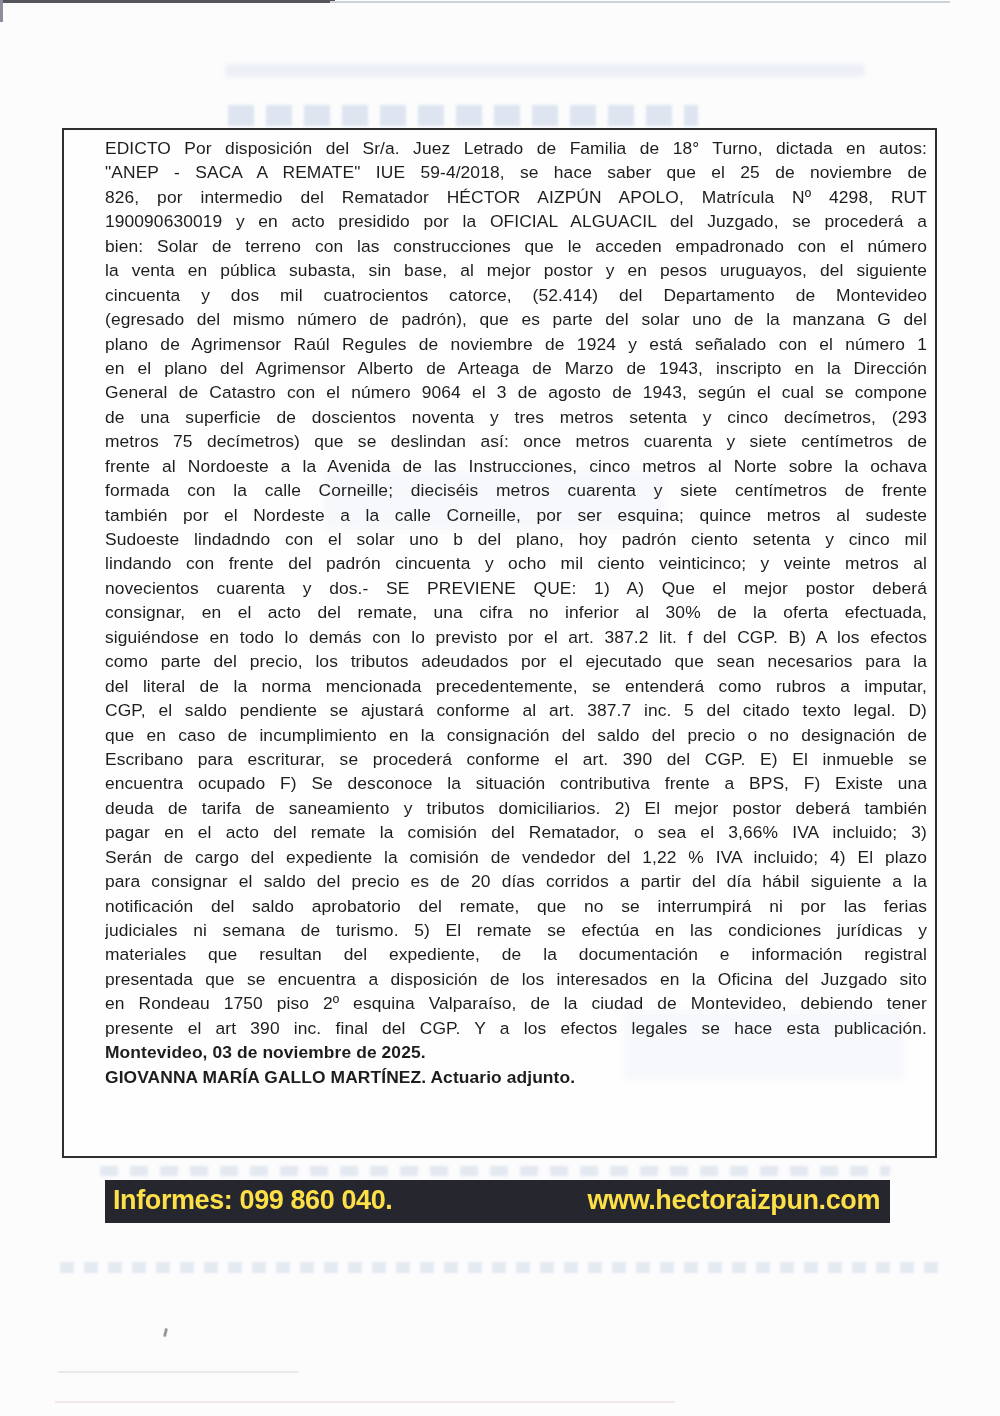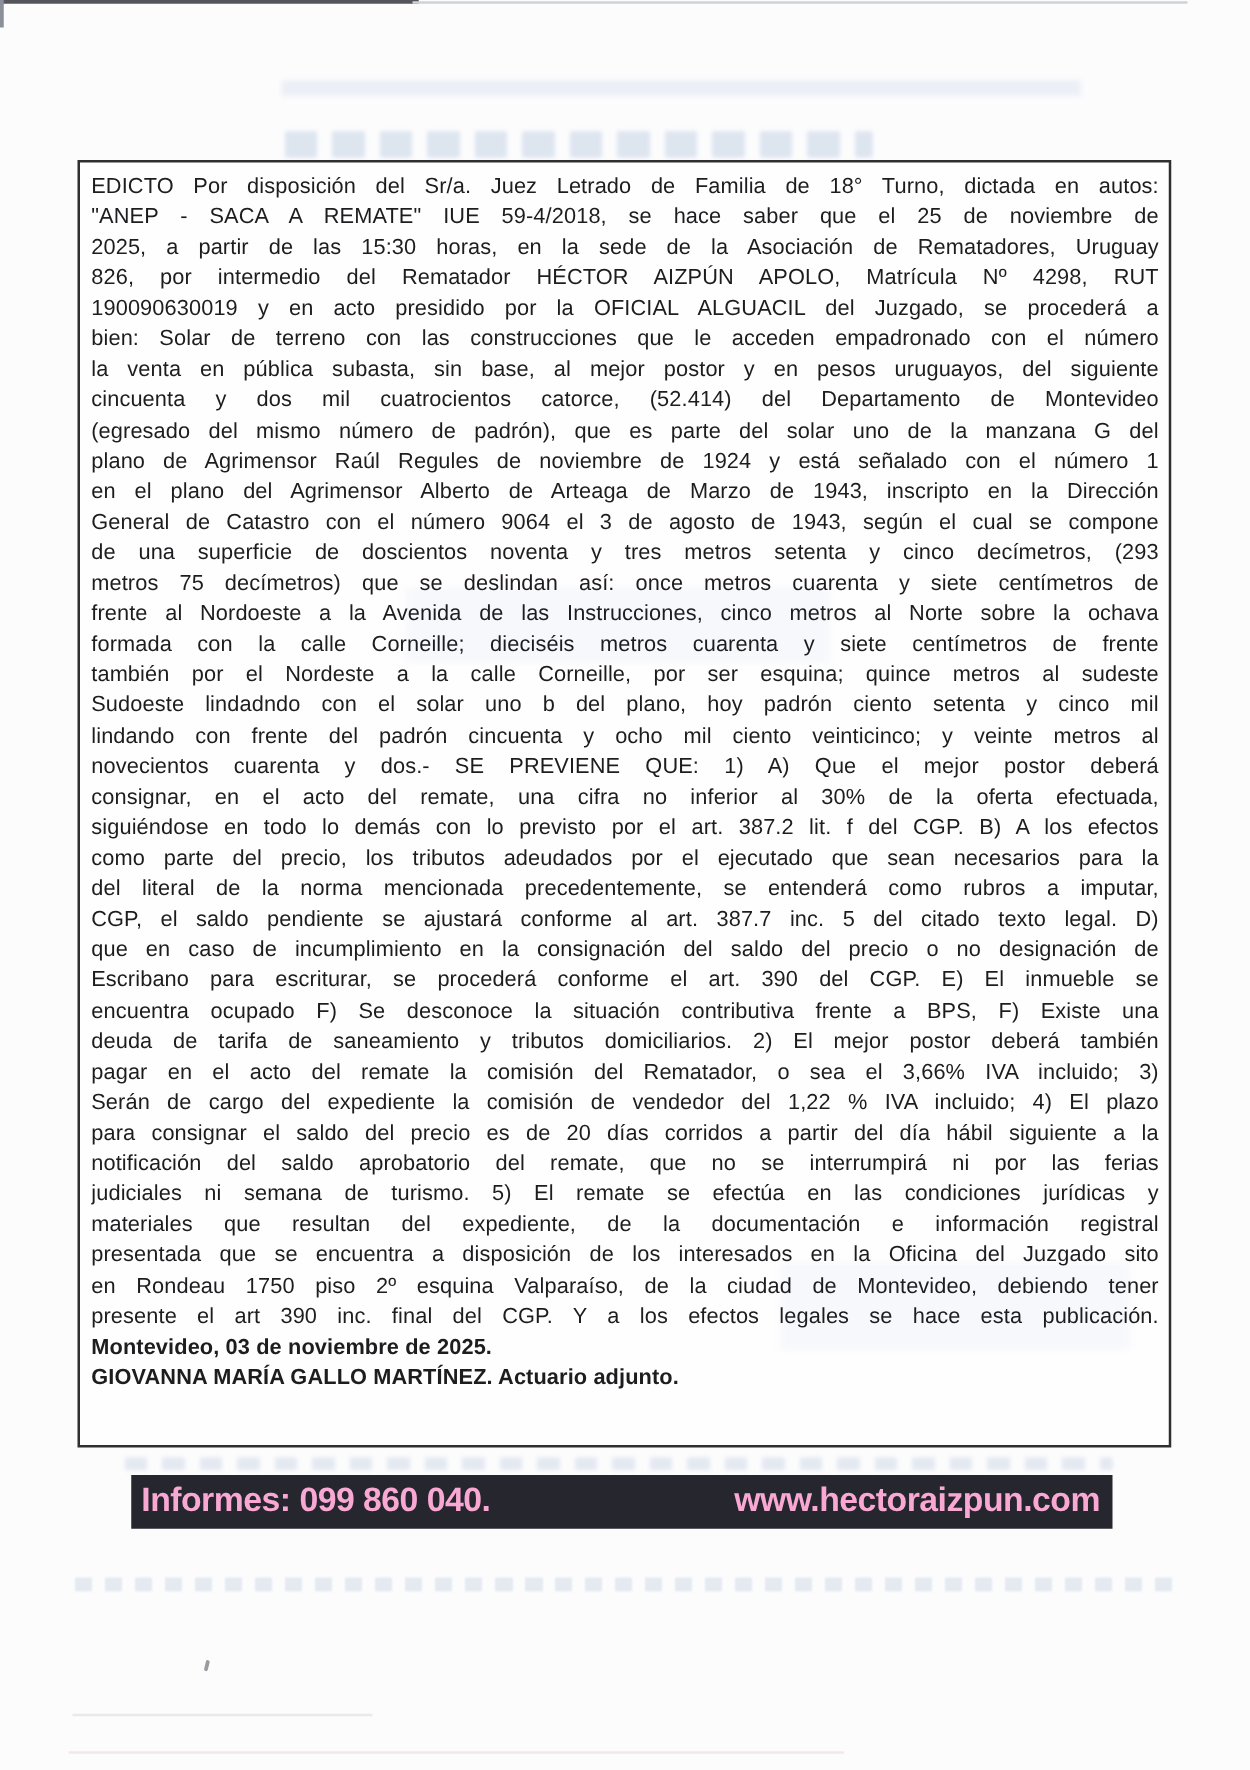--- a/index.html
+++ b/index.html
@@ -92,20 +92,21 @@
   .ghost-blob {
     position: absolute;
     background: rgba(185, 198, 222, 0.10);
     filter: blur(3px);
     pointer-events: none;
   }
   .ghost-blob.b1 { left: 260px; top: 340px; width: 340px; height: 60px; }
   .ghost-blob.b2 { left: 560px; top: 880px; width: 280px; height: 70px; }
   .edict-body {
     position: relative;
+    margin-left: 32px;
   }
   .edict-line {
     font-size: 17.4px;
     line-height: 24.45px;
     height: 24.45px;
     color: #1d1d1f;
     text-align: justify;
     text-align-last: justify;
     text-justify: inter-word;
     overflow: hidden;
@@ -147,21 +148,20 @@
 <div class="artifact-line-1"></div>
 <div class="artifact-line-2"></div>
 <div class="artifact-mark"></div>
 
 <div class="edict-box" style="border-color: rgb(47, 47, 47);">
   <div class="ghost-blob b1"></div>
   <div class="ghost-blob b2"></div>
   <div class="edict-body">
       <div class="edict-line">EDICTO Por disposición del Sr/a. Juez Letrado de Familia de 18° Turno, dictada en autos:</div>
       <div class="edict-line">"ANEP - SACA A REMATE" IUE 59-4/2018, se hace saber que el 25 de noviembre de</div>
-      <div class="edict-line">2025, a partir de las 15:30 horas, en la sede de la Asociación de Rematadores, Uruguay</div>
       <div class="edict-line">826, por intermedio del Rematador HÉCTOR AIZPÚN APOLO, Matrícula Nº 4298, RUT</div>
       <div class="edict-line">190090630019 y en acto presidido por la OFICIAL ALGUACIL del Juzgado, se procederá a</div>
       <div class="edict-line">bien: Solar de terreno con las construcciones que le acceden empadronado con el número</div>
       <div class="edict-line">la venta en pública subasta, sin base, al mejor postor y en pesos uruguayos, del siguiente</div>
       <div class="edict-line">cincuenta y dos mil cuatrocientos catorce, (52.414) del Departamento de Montevideo</div>
       <div class="edict-line">(egresado del mismo número de padrón), que es parte del solar uno de la manzana G del</div>
       <div class="edict-line">plano de Agrimensor Raúl Regules de noviembre de 1924 y está señalado con el número 1</div>
       <div class="edict-line">en el plano del Agrimensor Alberto de Arteaga de Marzo de 1943, inscripto en la Dirección</div>
       <div class="edict-line">General de Catastro con el número 9064 el 3 de agosto de 1943, según el cual se compone</div>
       <div class="edict-line">de una superficie de doscientos noventa y tres metros setenta y cinco decímetros, (293</div>
@@ -188,16 +188,16 @@
       <div class="edict-line">judiciales ni semana de turismo. 5) El remate se efectúa en las condiciones jurídicas y</div>
       <div class="edict-line">materiales que resultan del expediente, de la documentación e información registral</div>
       <div class="edict-line">presentada que se encuentra a disposición de los interesados en la Oficina del Juzgado sito</div>
       <div class="edict-line">en Rondeau 1750 piso 2º esquina Valparaíso, de la ciudad de Montevideo, debiendo tener</div>
       <div class="edict-line">presente el art 390 inc. final del CGP. Y a los efectos legales se hace esta publicación.</div>
       <div class="edict-line no-justify">Montevideo, 03 de noviembre de 2025.</div>
       <div class="edict-line no-justify">GIOVANNA MARÍA GALLO MARTÍNEZ. Actuario adjunto.</div>
     </div>
 </div>
 
-<div class="contact-banner" style="background-color: rgb(38, 38, 46); color: #f9a8d4;">
+<div class="contact-banner" style="background-color: rgb(38, 38, 46); color: #fde047;">
   <span>Informes: 099 860 040.</span>
   <span>www.hectoraizpun.com</span>
 </div>
 
 </body></html>

